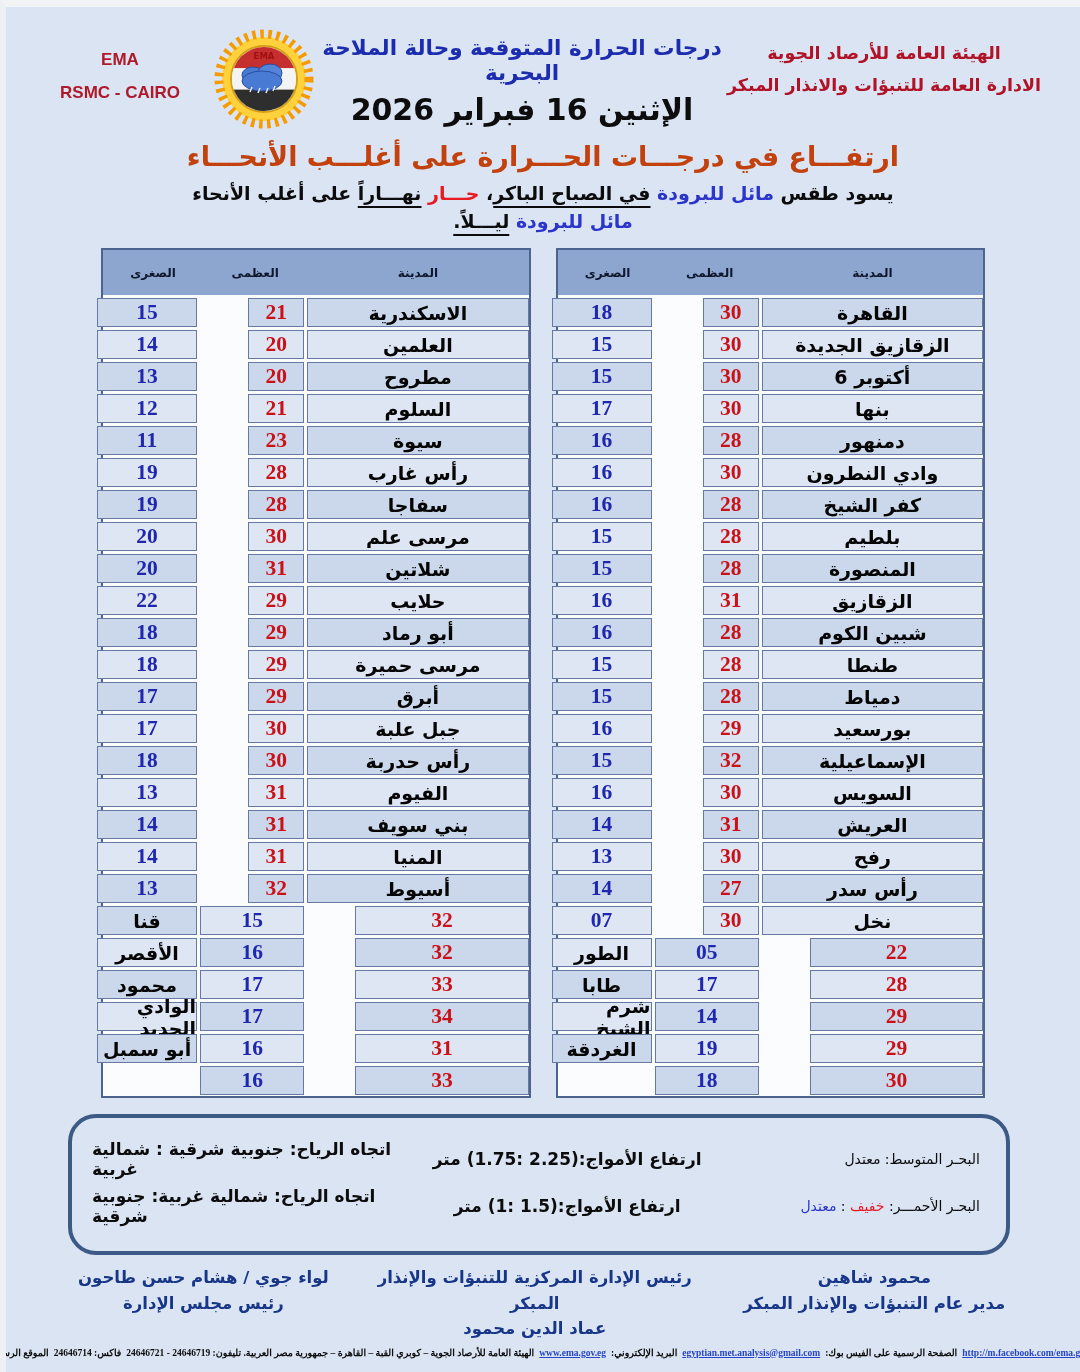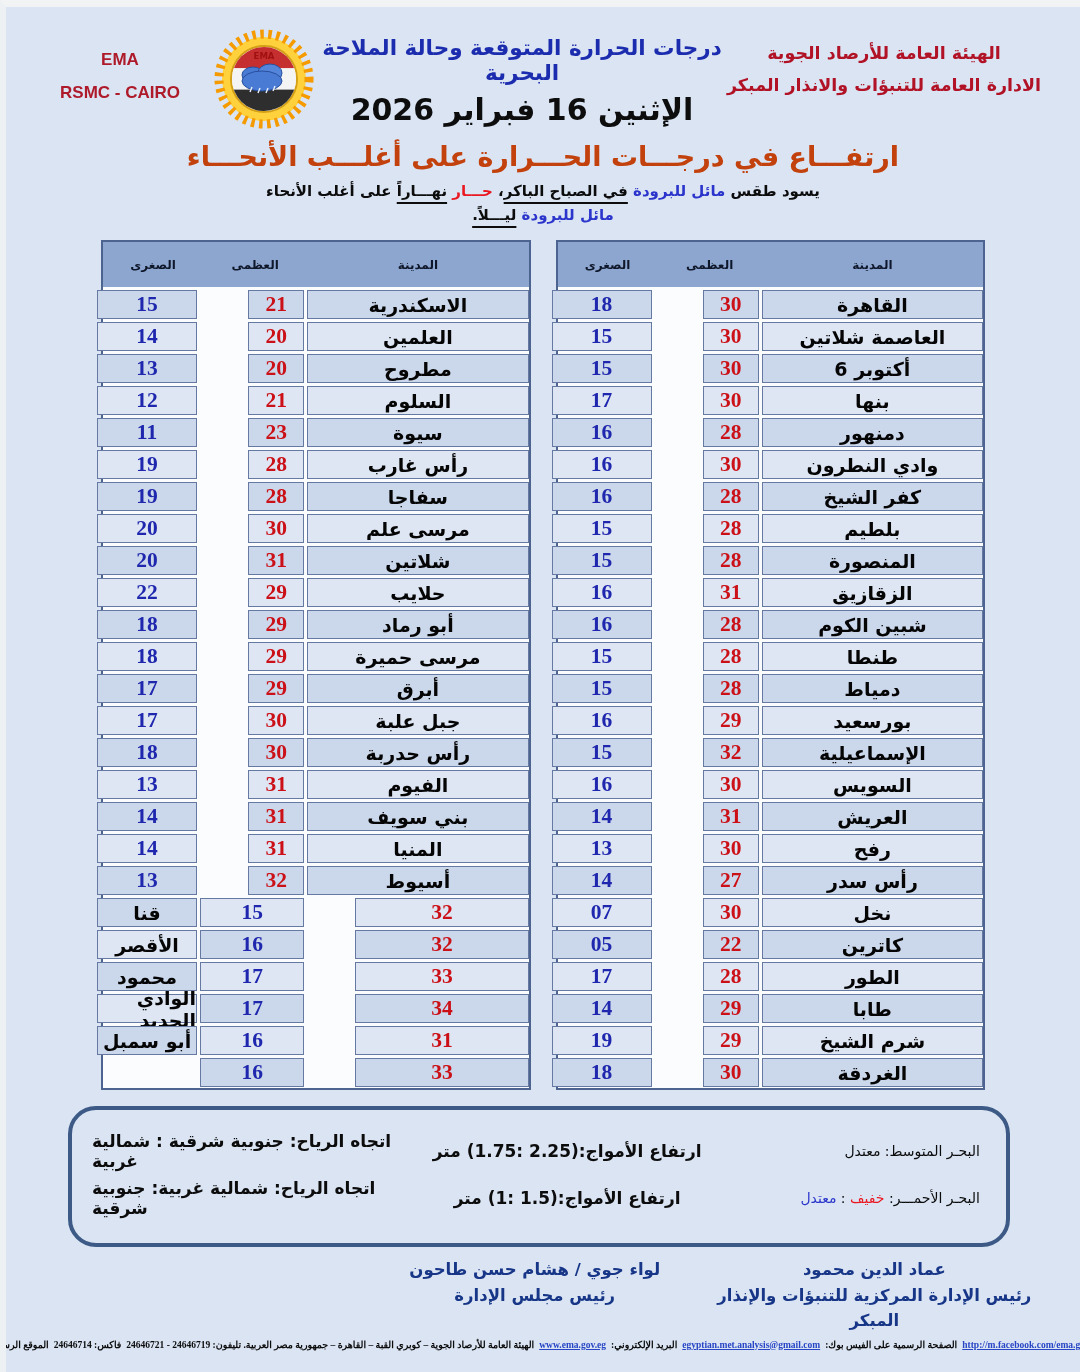--- a/index.html
+++ b/index.html
@@ -10,21 +10,21 @@
   
   .topbar{display:flex;align-items:flex-start;margin:22px 36px 0 30px;}
   .agency{width:320px;text-align:center;color:#b11226;font-weight:bold;font-size:17.5px;line-height:1.85;padding-top:8px;}
   .hcenter{flex:1;text-align:center;padding-top:6px;}
   .htitle{color:#1c2cae;font-weight:bold;font-size:21.5px;}
   .hdate{color:#0d0d0d;font-weight:bold;font-size:30px;margin-top:7px;}
   .logo{width:100px;height:100px;margin:0 6px 0 10px;flex:0 0 auto;}
   .emablock{width:168px;text-align:center;color:#ae1a2a;font-weight:bold;font-size:17px;line-height:1.95;padding-top:14px;font-family:"Liberation Sans","DejaVu Sans",sans-serif;}
   
   .headline{text-align:center;color:#c2410c;font-weight:bold;font-size:27px;margin-top:12px;}
-  .summary{text-align:center;font-weight:bold;font-size:15px;margin-top:10px;white-space:pre-wrap;color:#0c0c0c;}
+  .summary{text-align:center;font-weight:bold;font-size:19px;margin-top:10px;white-space:pre-wrap;color:#0c0c0c;}
   .summary.s2{margin-top:6px;}
   .seg.k{color:#0c0c0c;}
   .seg.b{color:#2b35cc;}
   .seg.r{color:#ea1821;}
   .seg.ku{color:#0c0c0c;text-decoration:underline;text-decoration-thickness:2px;text-underline-offset:6px;}
   
   .tables{display:flex;gap:25px;margin:16px 95px 0 95px;}
   .wtable{flex:1;border:2px solid #4d6390;background:#fbfcfe;}
   .thead{display:grid;grid-template-columns:52% 24.5% 23.5%;background:#8da6d0;height:45px;align-items:center;margin-bottom:3px;}
   .thead span{color:#0f172a;font-weight:bold;font-size:12px;text-align:center;}
@@ -105,21 +105,21 @@
     <section class="wtable">
       <div class="thead">
         <span>المدينة</span>
         <span>العظمى</span>
         <span>الصغرى</span>
       </div>
       <div class="tbody" id="tb-right">
           <div class="cell c-city row-odd">القاهرة</div>
           <div class="cell c-num c-max row-odd">30</div>
           <div class="cell c-num c-min row-odd">18</div>
-          <div class="cell c-city row-even">العاصمة شلاتين</div>
+          <div class="cell c-city row-even">الزقازيق الجديدة</div>
           <div class="cell c-num c-max row-even">30</div>
           <div class="cell c-num c-min row-even">15</div>
           <div class="cell c-city row-odd" dir="ltr">6 أكتوبر</div>
           <div class="cell c-num c-max row-odd">30</div>
           <div class="cell c-num c-min row-odd">15</div>
           <div class="cell c-city row-even">بنها</div>
           <div class="cell c-num c-max row-even">30</div>
           <div class="cell c-num c-min row-even">17</div>
           <div class="cell c-city row-odd">دمنهور</div>
           <div class="cell c-num c-max row-odd">28</div>
@@ -162,21 +162,20 @@
           <div class="cell c-num c-min row-odd">14</div>
           <div class="cell c-city row-even">رفح</div>
           <div class="cell c-num c-max row-even">30</div>
           <div class="cell c-num c-min row-even">13</div>
           <div class="cell c-city row-odd">رأس سدر</div>
           <div class="cell c-num c-max row-odd">27</div>
           <div class="cell c-num c-min row-odd">14</div>
           <div class="cell c-city row-even">نخل</div>
           <div class="cell c-num c-max row-even">30</div>
           <div class="cell c-num c-min row-even">07</div>
-          <div class="cell c-city row-odd">كاترين</div>
           <div class="cell c-num c-max row-odd">22</div>
           <div class="cell c-num c-min row-odd">05</div>
           <div class="cell c-city row-even">الطور</div>
           <div class="cell c-num c-max row-even">28</div>
           <div class="cell c-num c-min row-even">17</div>
           <div class="cell c-city row-odd">طابا</div>
           <div class="cell c-num c-max row-odd">29</div>
           <div class="cell c-num c-min row-odd">14</div>
           <div class="cell c-city row-even">شرم الشيخ</div>
           <div class="cell c-num c-max row-even">29</div>
@@ -280,22 +279,26 @@
       <div class="mrow">
         <div class="m-sea"><span class="seg k">البحـر الأحمـــر: </span><span class="seg r">خفيف</span><span class="seg k"> : </span><span class="seg b">معتدل</span></div>
         <div class="m-wave"><span>ارتفاع الأمواج:</span><span class="ltrchunk">(1: 1.5)</span><span> متر</span></div>
         <div class="m-wind">اتجاه الرياح: شمالية غربية: جنوبية شرقية</div>
       </div>
     </div>
 
   <footer>
     <div class="signs" id="signs">
         <div class="sign">
+          <div>محمود شاهين</div>
+          <div>مدير عام التنبؤات والإنذار المبكر</div>
+        </div>
+        <div class="sign">
+          <div>رئيس الإدارة المركزية للتنبؤات والإنذار المبكر</div>
           <div>عماد الدين محمود</div>
-          <div>رئيس الإدارة المركزية للتنبؤات والإنذار المبكر</div>
         </div>
         <div class="sign">
           <div>لواء جوي / هشام حسن طاحون</div>
           <div>رئيس مجلس الإدارة</div>
         </div>
       </div>
     <div class="contact" id="contact">
         <span class="seg link">http://m.facebook.com/ema.gov.eg</span>
         <span class="seg k">الصفحة الرسمية على الفيس بوك:</span>
         <span class="seg link">egyptian.met.analysis@gmail.com</span>

